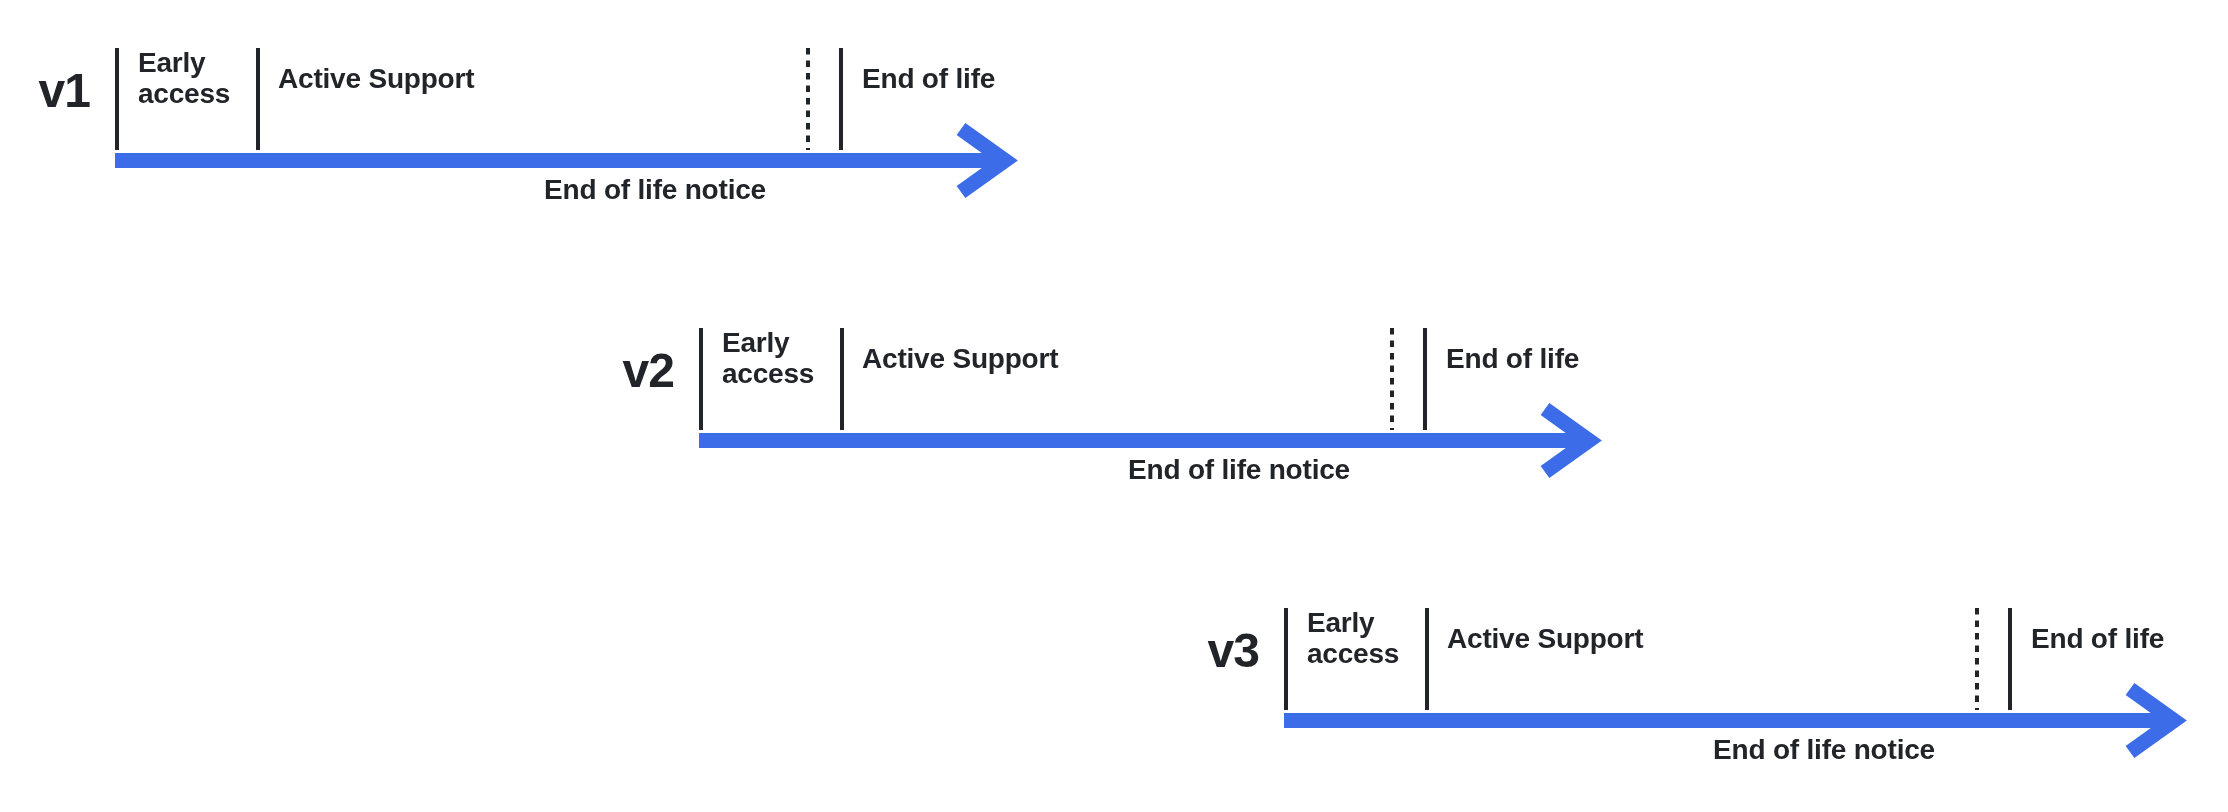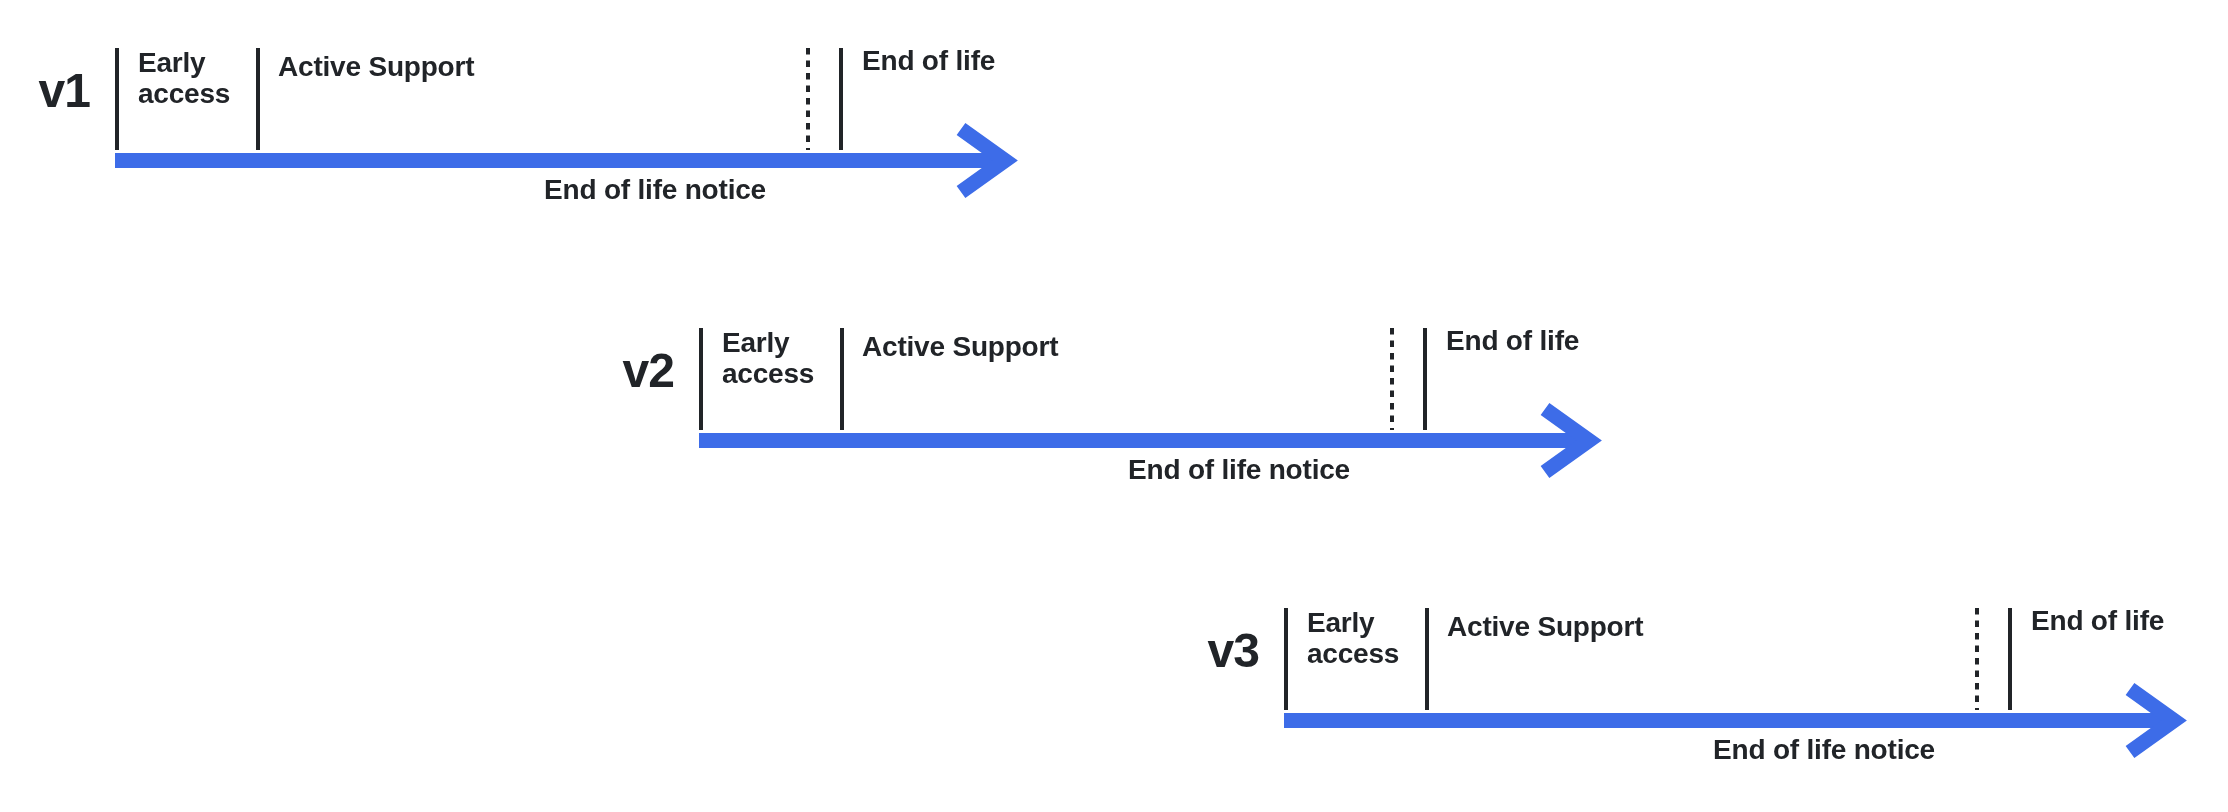--- a/index.html
+++ b/index.html
@@ -59,22 +59,22 @@
     font-weight:700;
     color:var(--ink);
     white-space:nowrap;
     letter-spacing:-0.2px;
   }
   .early{
     left:131px; top:4px;
     width:105px;
     white-space:normal;
   }
-  .active{left:271px; top:8px;}
-  .eol{left:855px; top:2px;}
+  .active{left:271px; top:20px;}
+  .eol{left:855px; top:20px;}
   .notice{
     left:498px; top:131px;
     width:300px;
     text-align:center;
   }
 </style>
 </head>
 <body>
 
 <div class="stage">

